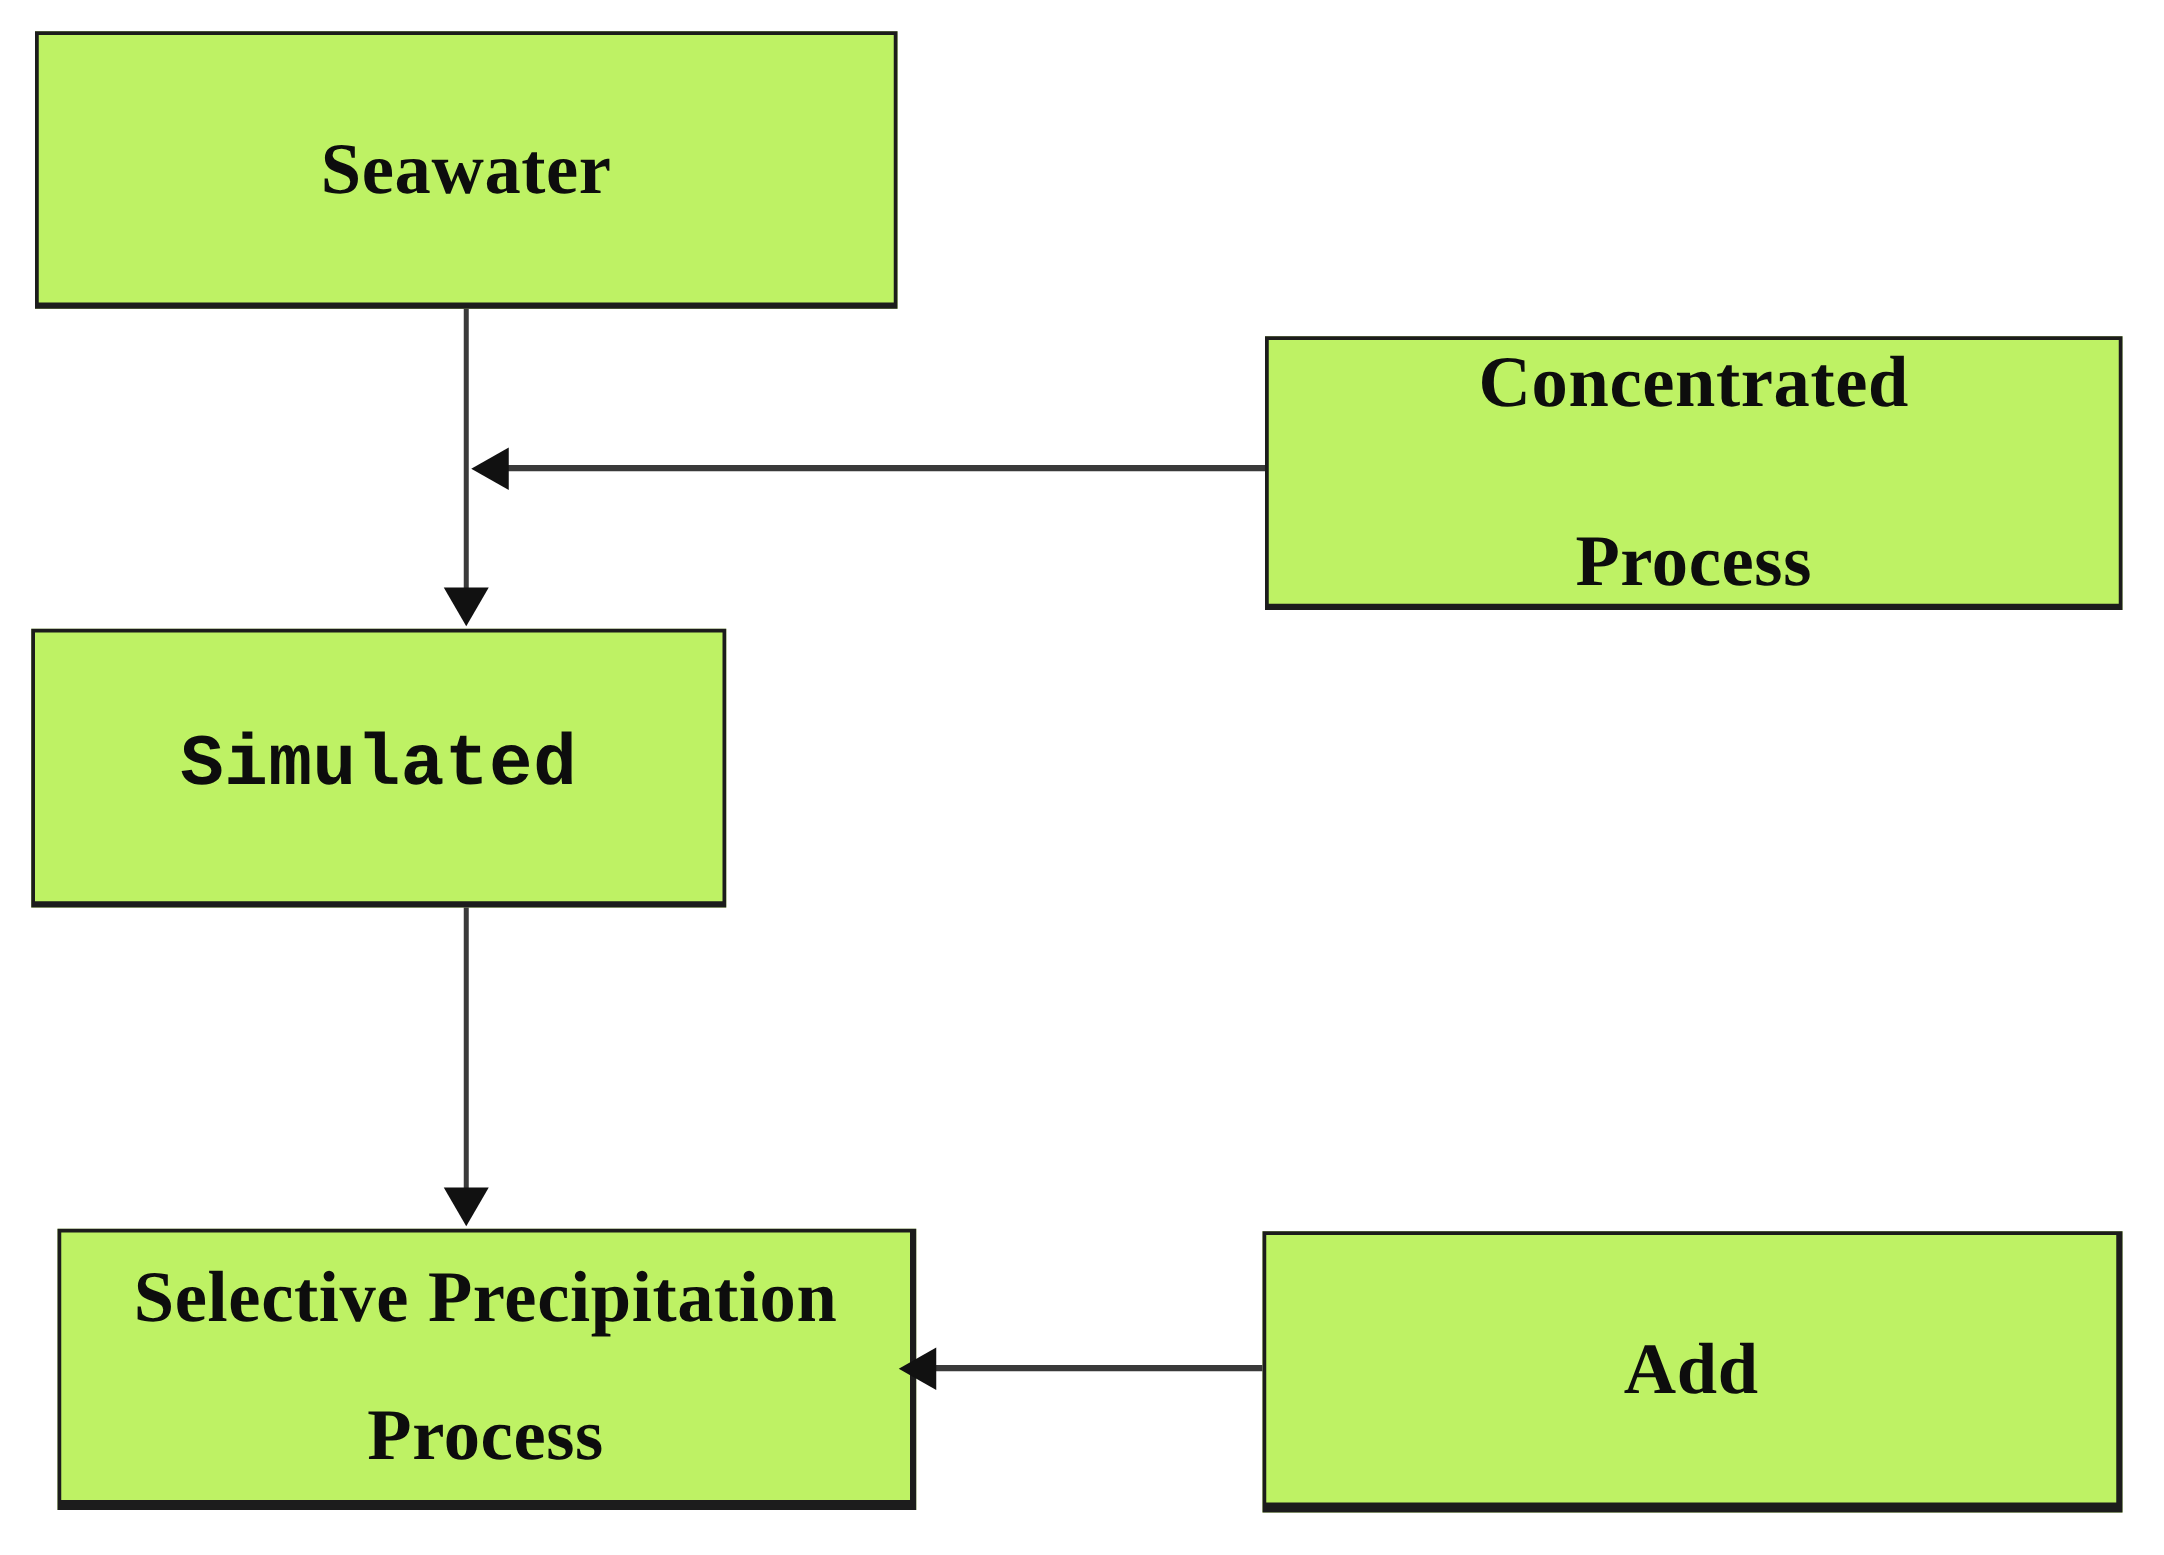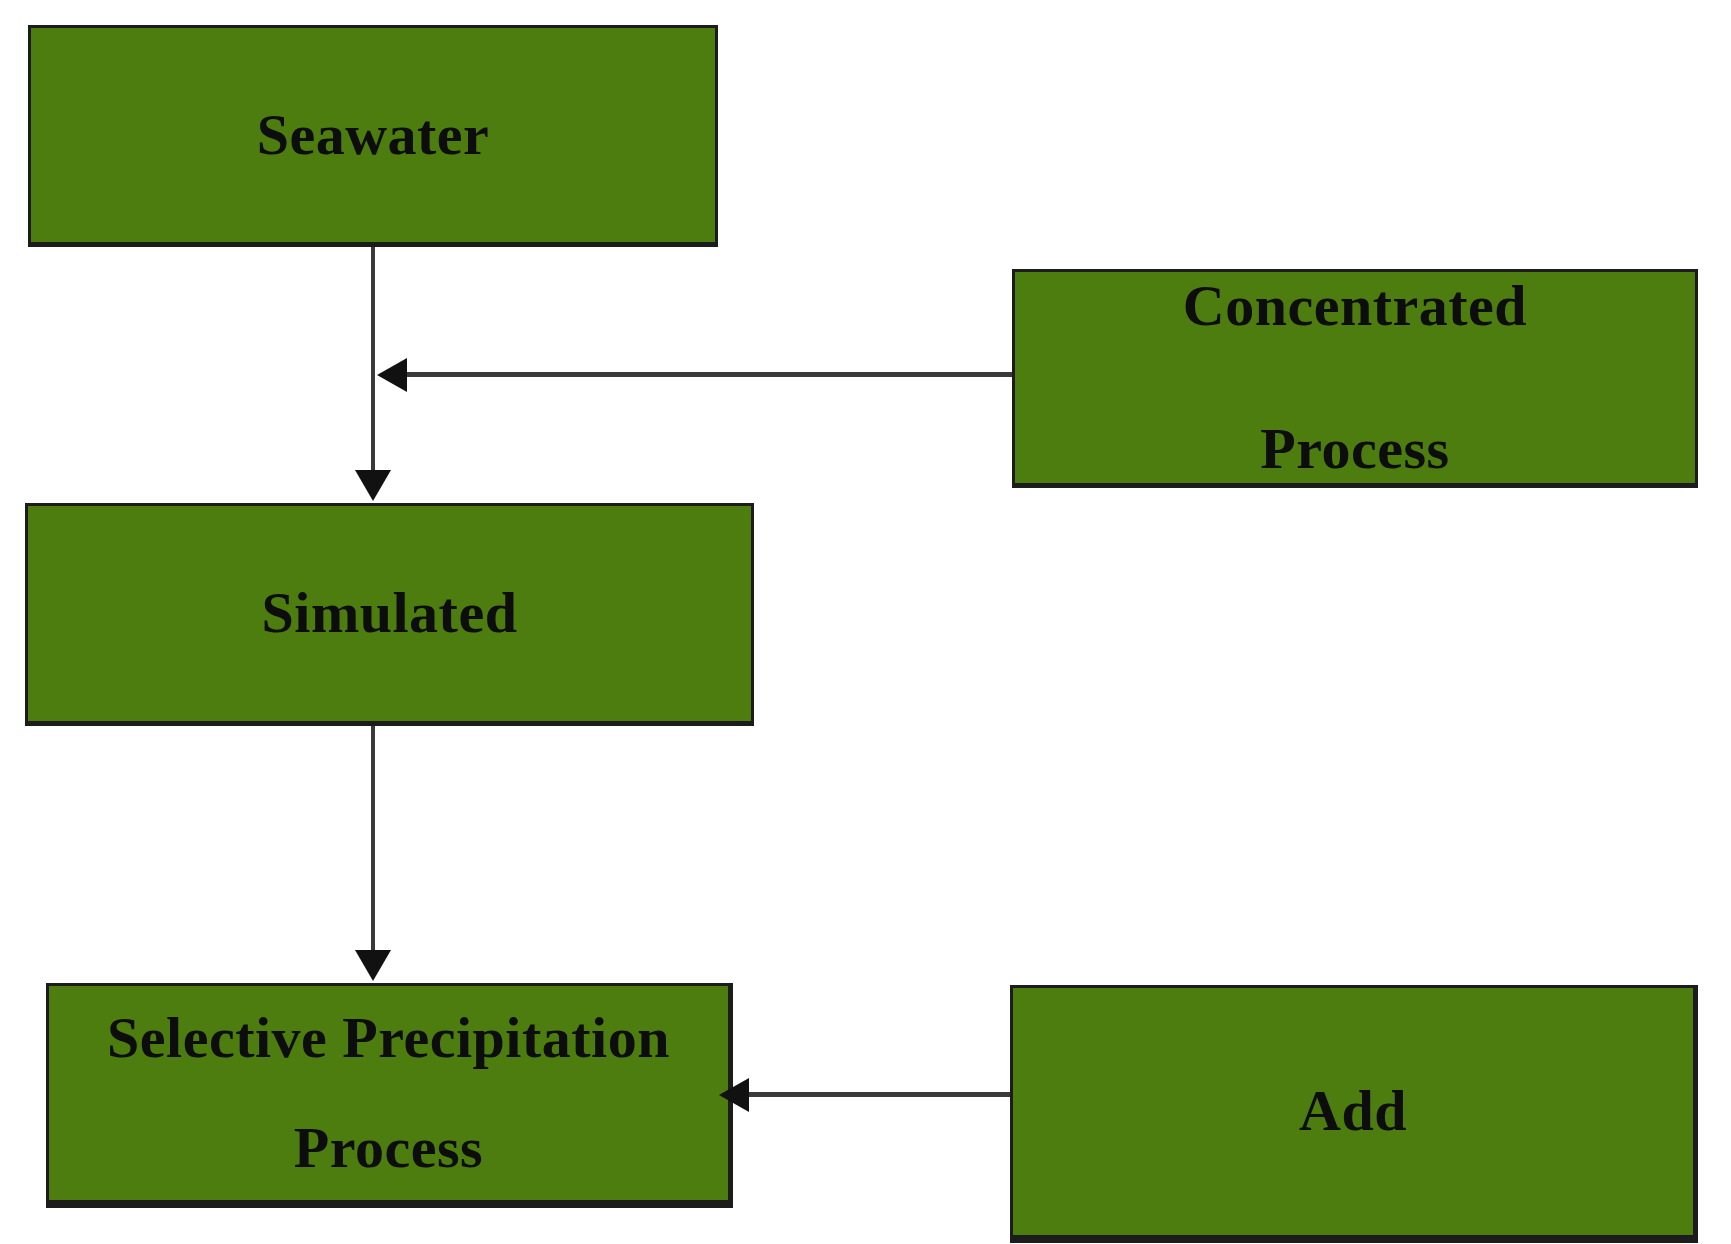--- a/index.html
+++ b/index.html
@@ -11,21 +11,21 @@
     position: relative;
     width: 1731px;
     height: 1244px;
     background: #ffffff;
     font-family: "Liberation Serif", "DejaVu Serif", serif;
     overflow: hidden;
   }
   .flow-box {
     position: absolute;
     box-sizing: border-box;
-    background: #4d7c0f;
+    background: #bef264;
     border: 3px solid #1c1c1c;
     border-bottom-width: 5px;
     display: flex;
     flex-direction: column;
     align-items: center;
     justify-content: center;
     text-align: center;
     color: #0d0d0d;
     font-weight: bold;
     font-size: 58px;
@@ -37,25 +37,25 @@
     border-bottom-width: 8px;
   }
   .flow-box .box-line {
     white-space: nowrap;
   }
   
   #box-seawater   { left: 28px;   top: 25px;  width: 690px; height: 222px; }
   
   #box-concentrated { left: 1012px; top: 269px; width: 686px; height: 219px; gap: 32px; }
   
-  #box-simulated  { left: 25px;   top: 503px; width: 729px; height: 223px; }
+  #box-simulated  { left: 25px;   top: 503px; width: 556px; height: 223px; font-family: Liberation Mono, monospace; }
   
   #box-selective  { left: 30px;   top: 983px; width: 687px; height: 225px; margin-left: 16px; }
   
-  #box-add        { left: 1010px; top: 985px; width: 688px; height: 258px; }
+  #box-add        { left: 1010px; top: 985px; width: 688px; height: 225px; }
 
   .edge-line {
     position: absolute;
     background: #3a3a3a;
   }
   .edge-line.v { width: 4px; }
   .edge-line.h { height: 5px; }
 
   .arrowhead {
     position: absolute;

